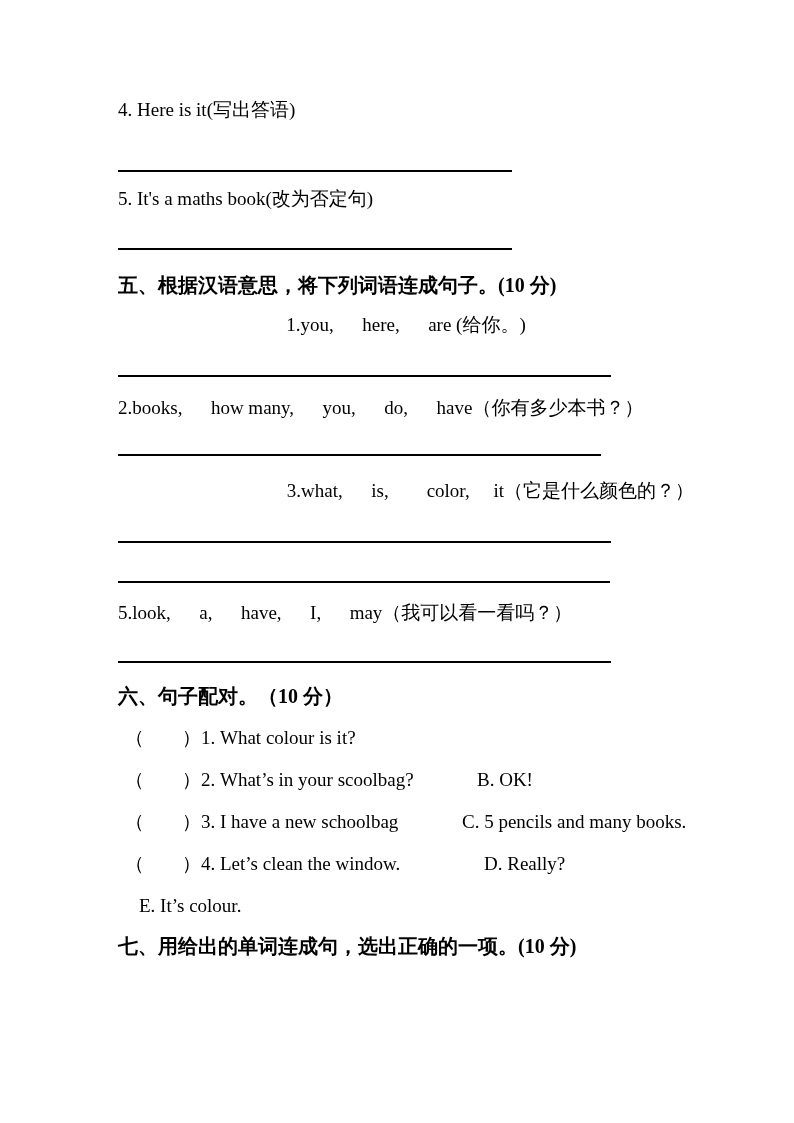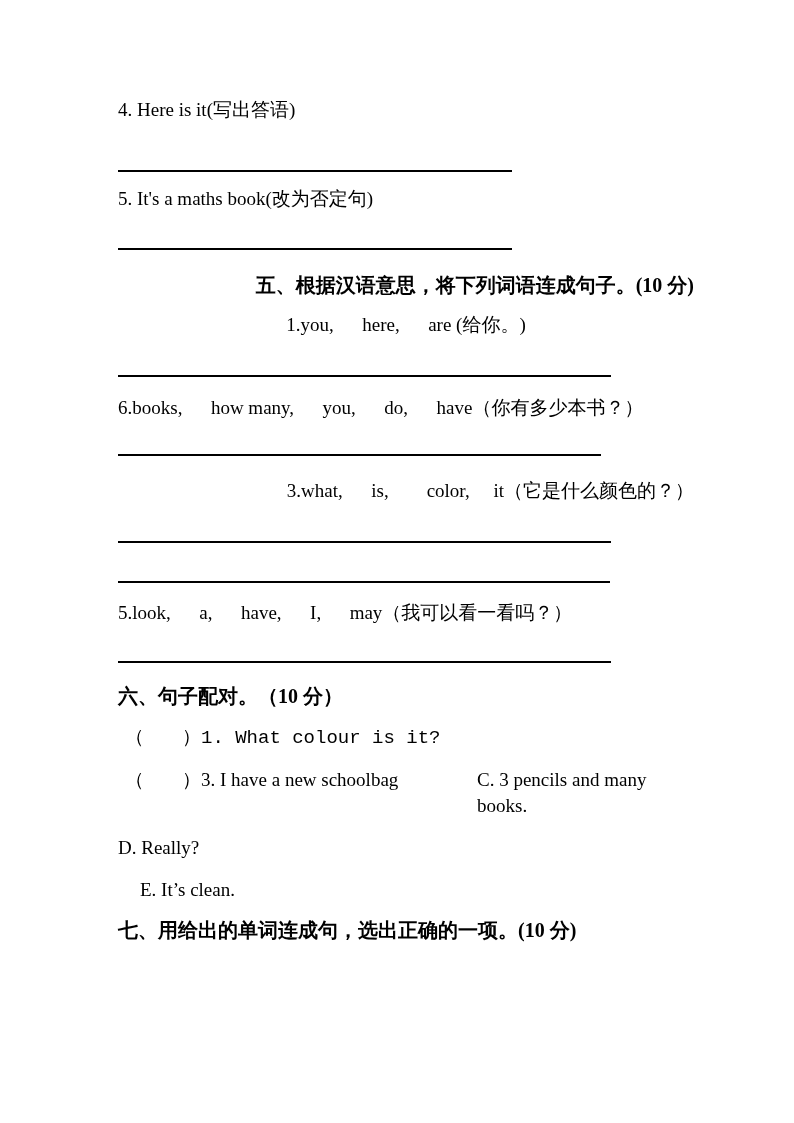--- a/index.html
+++ b/index.html
@@ -19,69 +19,74 @@
     white-space:pre-wrap;
   }
   .rule {
     height:0; border-bottom:2px solid #000000;
   }
   .pairs { margin-top:15px; }
   .pair {
     display:flex; font-size:19px; line-height:26px;
     margin-top:16px; white-space:pre-wrap;
   }
-  .pair:first-child { margin-top:8px;font-family:Liberation Mono, monospace; }
+  .pair:first-child { margin-top:8px; }
   .pair .l { width:337px; padding-left:7px; flex:0 0 auto; }
   .pair .r { flex:1; }
   .pair:nth-child(1) .r { padding-left:14px; }
   .pair:nth-child(2) .r { padding-left:15px; }
   .pair:nth-child(3) .r { padding-left:0; }
   .pair:nth-child(4) .r { padding-left:22px; }
   .pair:nth-child(5) .r { padding-left:21px; }
 </style>
 </head>
 <body>
 
 <div class="page">
 
   <div class="q">4. Here is it(写出答语)</div>
   <div class="rule" style="margin-top:47px; width:394px;"></div>
 
   <div class="q" style="margin-top:14px;">5. It's a maths book(改为否定句)</div>
   <div class="rule" style="margin-top:36px; width:394px;"></div>
 
-  <div class="h" style="margin-top:21px;text-align:right;">五、根据汉语意思，将下列词语连成句子。(10 分)</div>
+  <div class="h" style="margin-top:21px;">五、根据汉语意思，将下列词语连成句子。(10 分)</div>
 
   <div class="q" style="margin-top:13px;text-align:center;">1.you,      here,      are (给你。)</div>
   <div class="rule" style="margin-top:37px; width:493px;"></div>
 
-  <div class="q" style="margin-top:18px;">6.books,      how many,      you,      do,      have（你有多少本书？）</div>
+  <div class="q" style="margin-top:18px;">2.books,      how many,      you,      do,      have（你有多少本书？）</div>
   <div class="rule" style="margin-top:33px; width:483px;"></div>
 
   <div class="q" style="margin-top:22px;text-align:right;">3.what,      is,        color,     it（它是什么颜色的？）</div>
   <div class="rule" style="margin-top:37px; width:493px;"></div>
 
   <div class="rule" style="margin-top:38px; width:492px;"></div>
 
   <div class="q" style="margin-top:17px;">5.look,      a,      have,      I,      may（我可以看一看吗？）</div>
   <div class="rule" style="margin-top:35px; width:493px;"></div>
 
   <div class="h" style="margin-top:19px;">六、句子配对。（10 分）</div>
 
   <div class="pairs">
     <div class="pair">
       <span class="l">（　　）1. What colour is it?</span>
     </div>
     <div class="pair">
-      <span class="l">（　　）3. I have a new schoolbag</span>
-      <span class="r">C. 3 pencils and many books.</span>
+      <span class="l">（　　）2. What’s in your scoolbag?</span>
+      <span class="r">B. OK!</span>
     </div>
     <div class="pair">
+      <span class="l">（　　）3. I have a new schoolbag</span>
+      <span class="r">C. 5 pencils and many books.</span>
+    </div>
+    <div class="pair">
+      <span class="l">（　　）4. Let’s clean the window.</span>
       <span class="r">D. Really?</span>
     </div>
     <div class="pair">
-      <span class="r">E. It’s clean.</span>
+      <span class="r">E. It’s colour.</span>
     </div>
   </div>
 
   <div class="h" style="margin-top:13px;">七、用给出的单词连成句，选出正确的一项。(10 分)</div>
 
 </div>
 
 </body></html>

